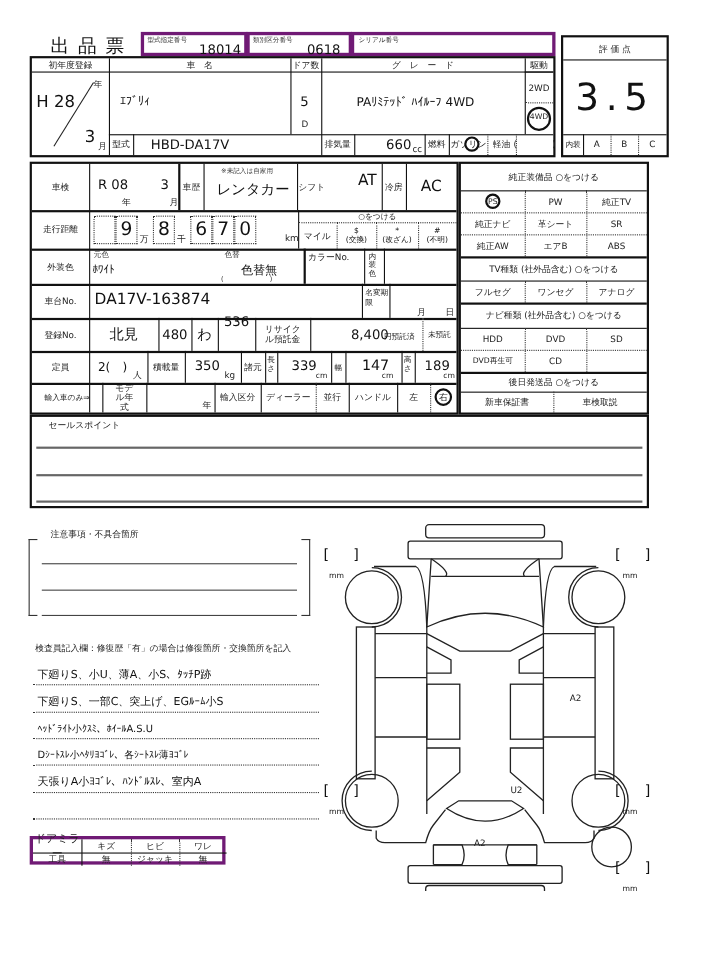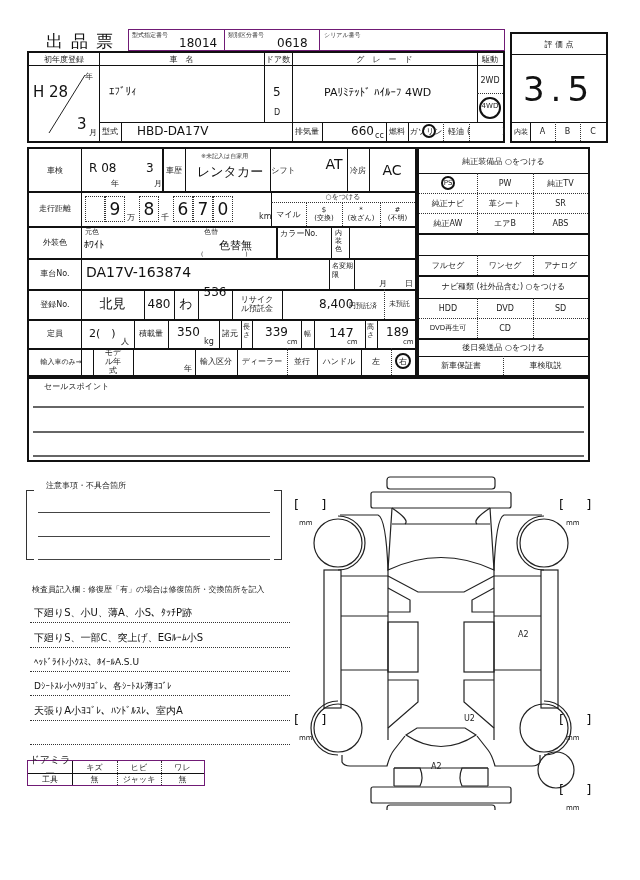--- a/index.html
+++ b/index.html
@@ -1,18 +1,18 @@
 <!DOCTYPE html>
 <html><head>
 <meta charset="utf-8">
 <style>
 *{box-sizing:border-box;margin:0;padding:0}
 body{width:640px;height:880px;background:#fff;font-family:"DejaVu Sans",sans-serif;color:#111;position:relative;overflow:hidden}
 .abs{position:absolute}
-.bx{position:absolute;border:1px solid #701a75}
+.bx{position:absolute;border:3px solid #701a75}
 .thick{border:2px solid #111}
 .lbl{font-size:8px;color:#222}
 .tiny{font-size:6px;color:#333;line-height:7px}
 .big{font-size:15px}
 .cell{position:absolute;display:flex;align-items:center;justify-content:center;text-align:center}
 .vl{position:absolute;width:0;border-left:1px solid #111}
 .hl{position:absolute;height:0;border-top:1px solid #111}
 .dv{position:absolute;width:0;border-left:1px dotted #333}
 .dh{position:absolute;height:0;border-top:1px dotted #333}
 .circ{position:absolute;border:2px solid #111;border-radius:50%}
@@ -257,20 +257,21 @@
   <div class="circ" style="left:22px;top:27px;width:14px;height:14px"></div>
   <span class="lbl cell" style="left:58px;top:24px;width:56px;height:20px">PW</span>
   <span class="lbl cell" style="left:114px;top:24px;width:55px;height:20px">純正TV</span>
   <span class="lbl cell" style="left:0;top:44px;width:58px;height:20px">純正ナビ</span>
   <span class="lbl cell" style="left:58px;top:44px;width:56px;height:20px">革シート</span>
   <span class="lbl cell" style="left:114px;top:44px;width:55px;height:20px">SR</span>
   <span class="lbl cell" style="left:0;top:64px;width:58px;height:20px">純正AW</span>
   <span class="lbl cell" style="left:58px;top:64px;width:56px;height:20px">エアB</span>
   <span class="lbl cell" style="left:114px;top:64px;width:55px;height:20px">ABS</span>
   <div class="hl" style="left:0;top:84px;width:169px;border-top-width:2px"></div>
+  <span class="lbl cell" style="left:0;top:84px;width:169px;height:22px">TV種類 (社外品含む) ○をつける</span>
   <div class="hl" style="left:0;top:106px;width:169px"></div>
   <div class="dv" style="left:58px;top:106px;height:20px"></div>
   <div class="dv" style="left:114px;top:106px;height:20px"></div>
   <span class="lbl cell" style="left:0;top:106px;width:58px;height:20px">フルセグ</span>
   <span class="lbl cell" style="left:58px;top:106px;width:56px;height:20px">ワンセグ</span>
   <span class="lbl cell" style="left:114px;top:106px;width:55px;height:20px">アナログ</span>
   <div class="hl" style="left:0;top:126px;width:169px;border-top-width:2px"></div>
   <span class="lbl cell" style="left:0;top:126px;width:169px;height:23px">ナビ種類 (社外品含む) ○をつける</span>
   <div class="hl" style="left:0;top:149px;width:169px"></div>
   <div class="dv" style="left:58px;top:149px;height:40px"></div>

